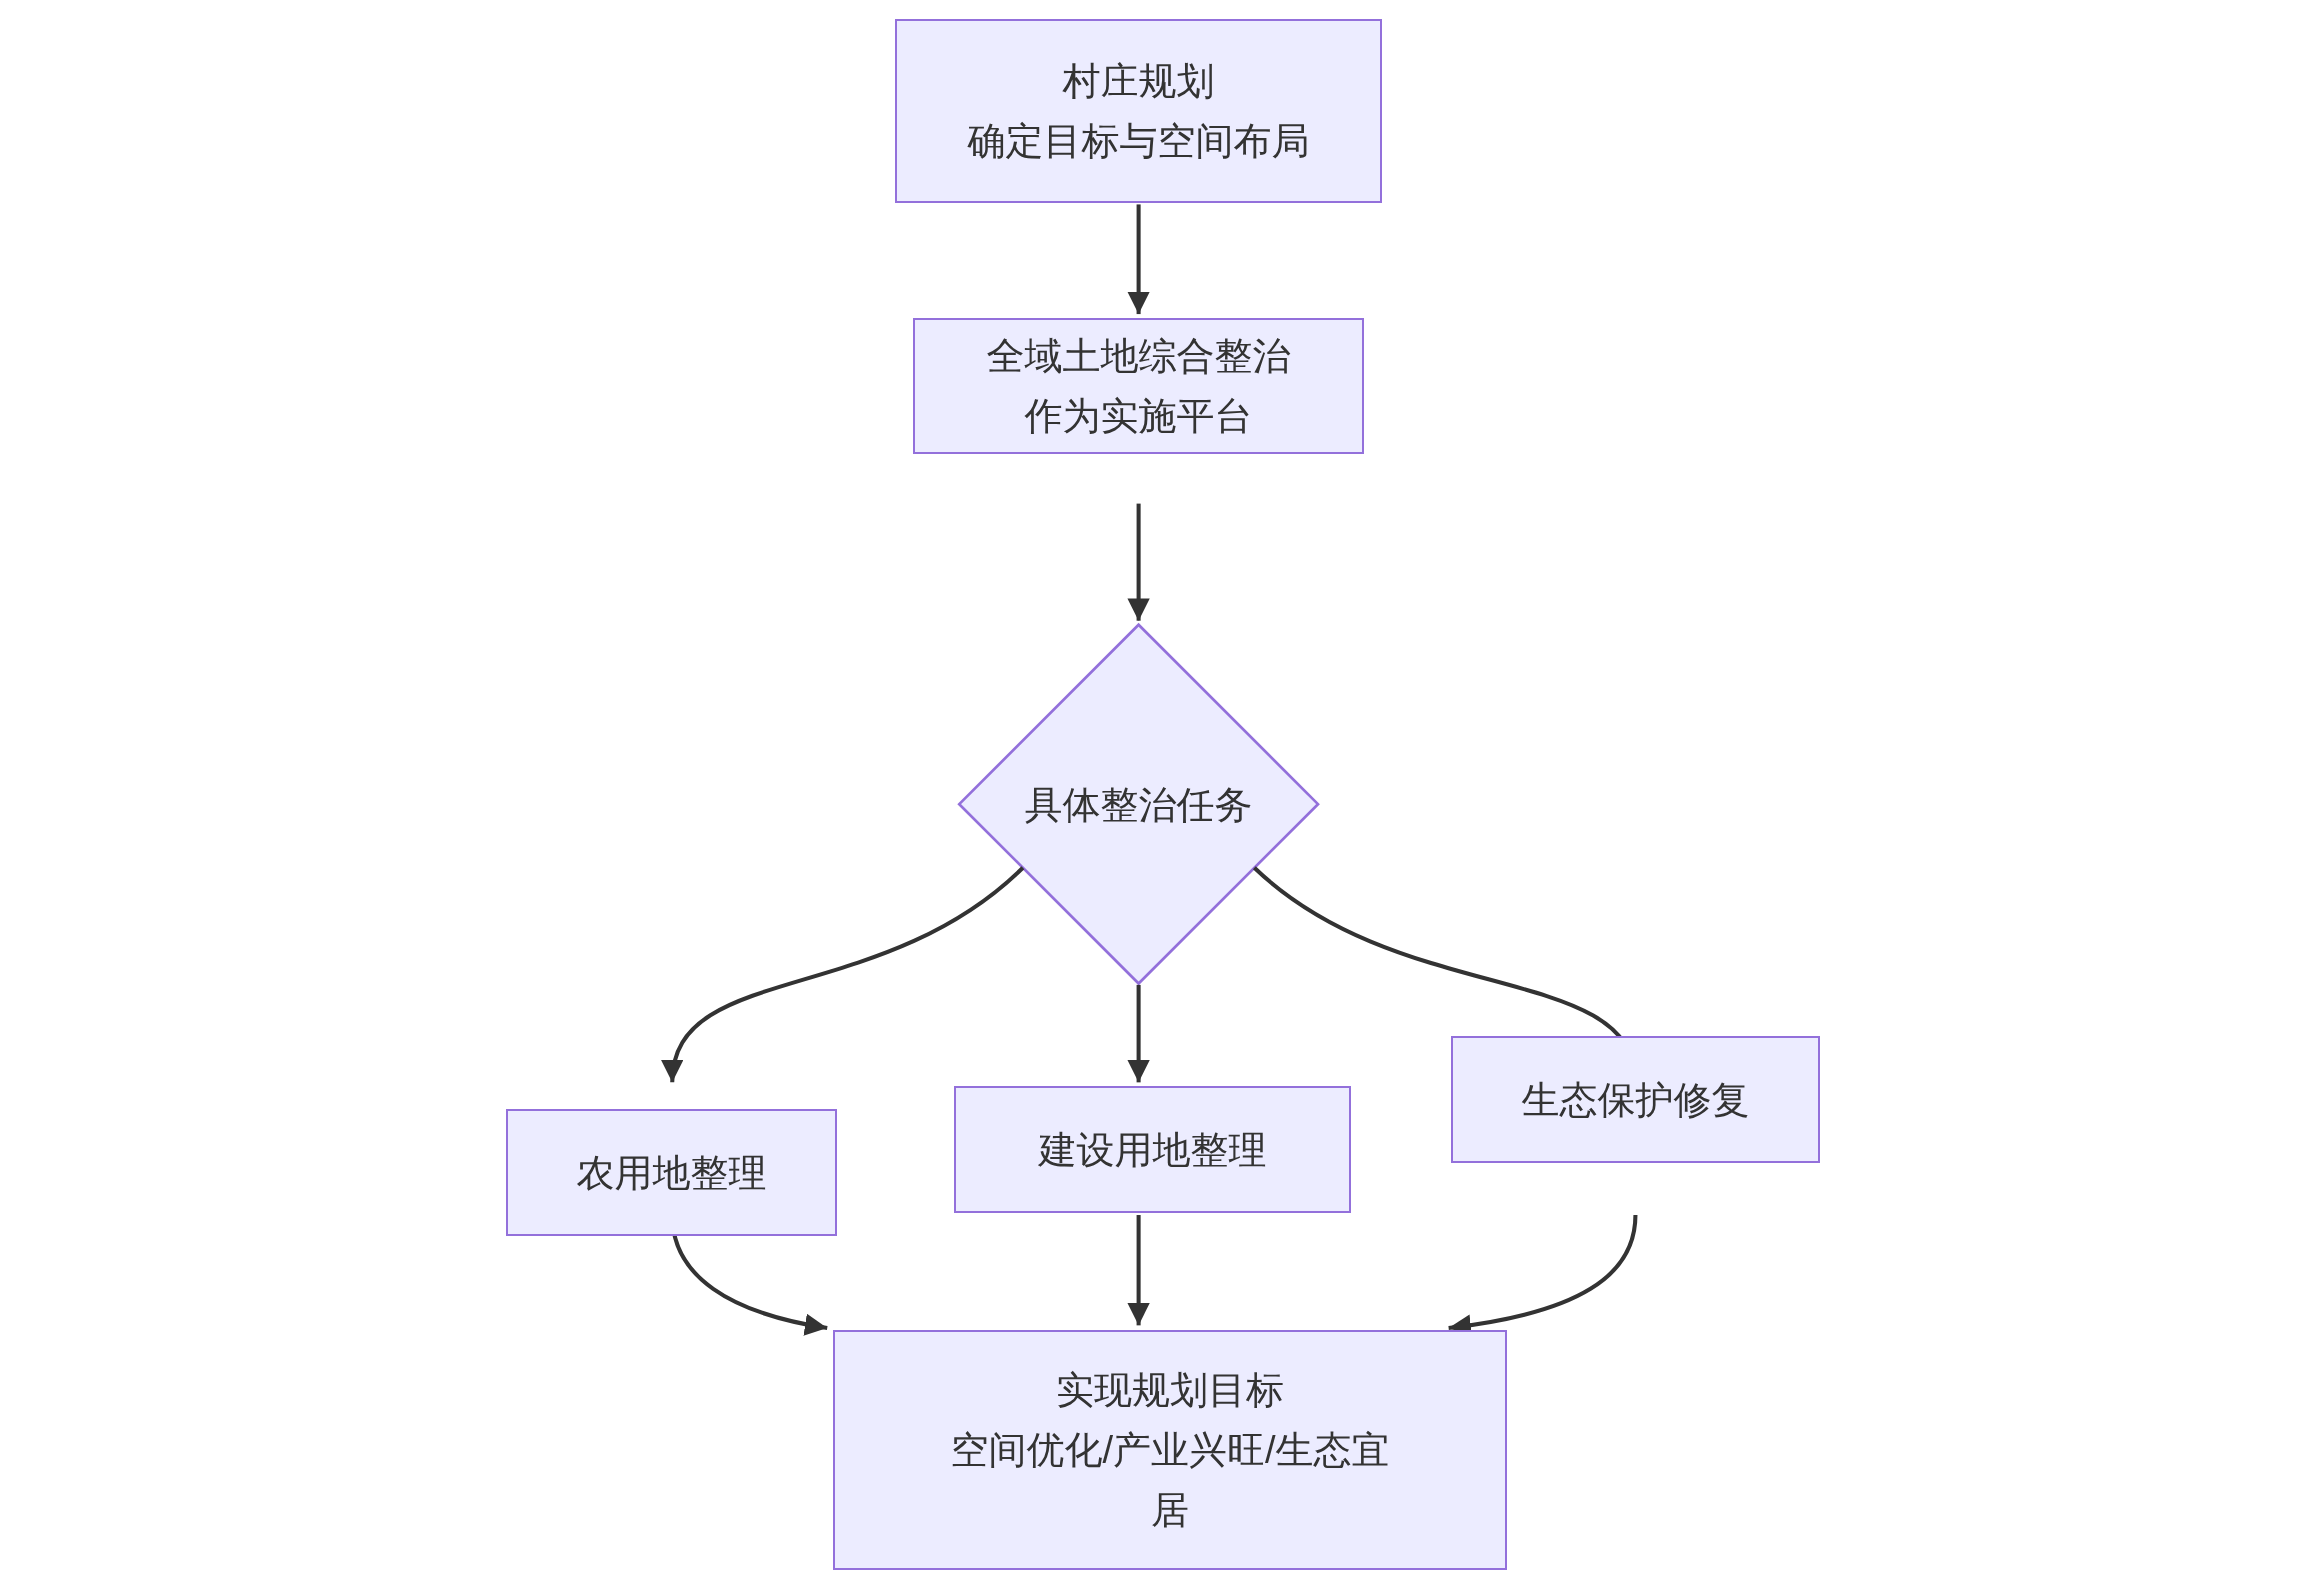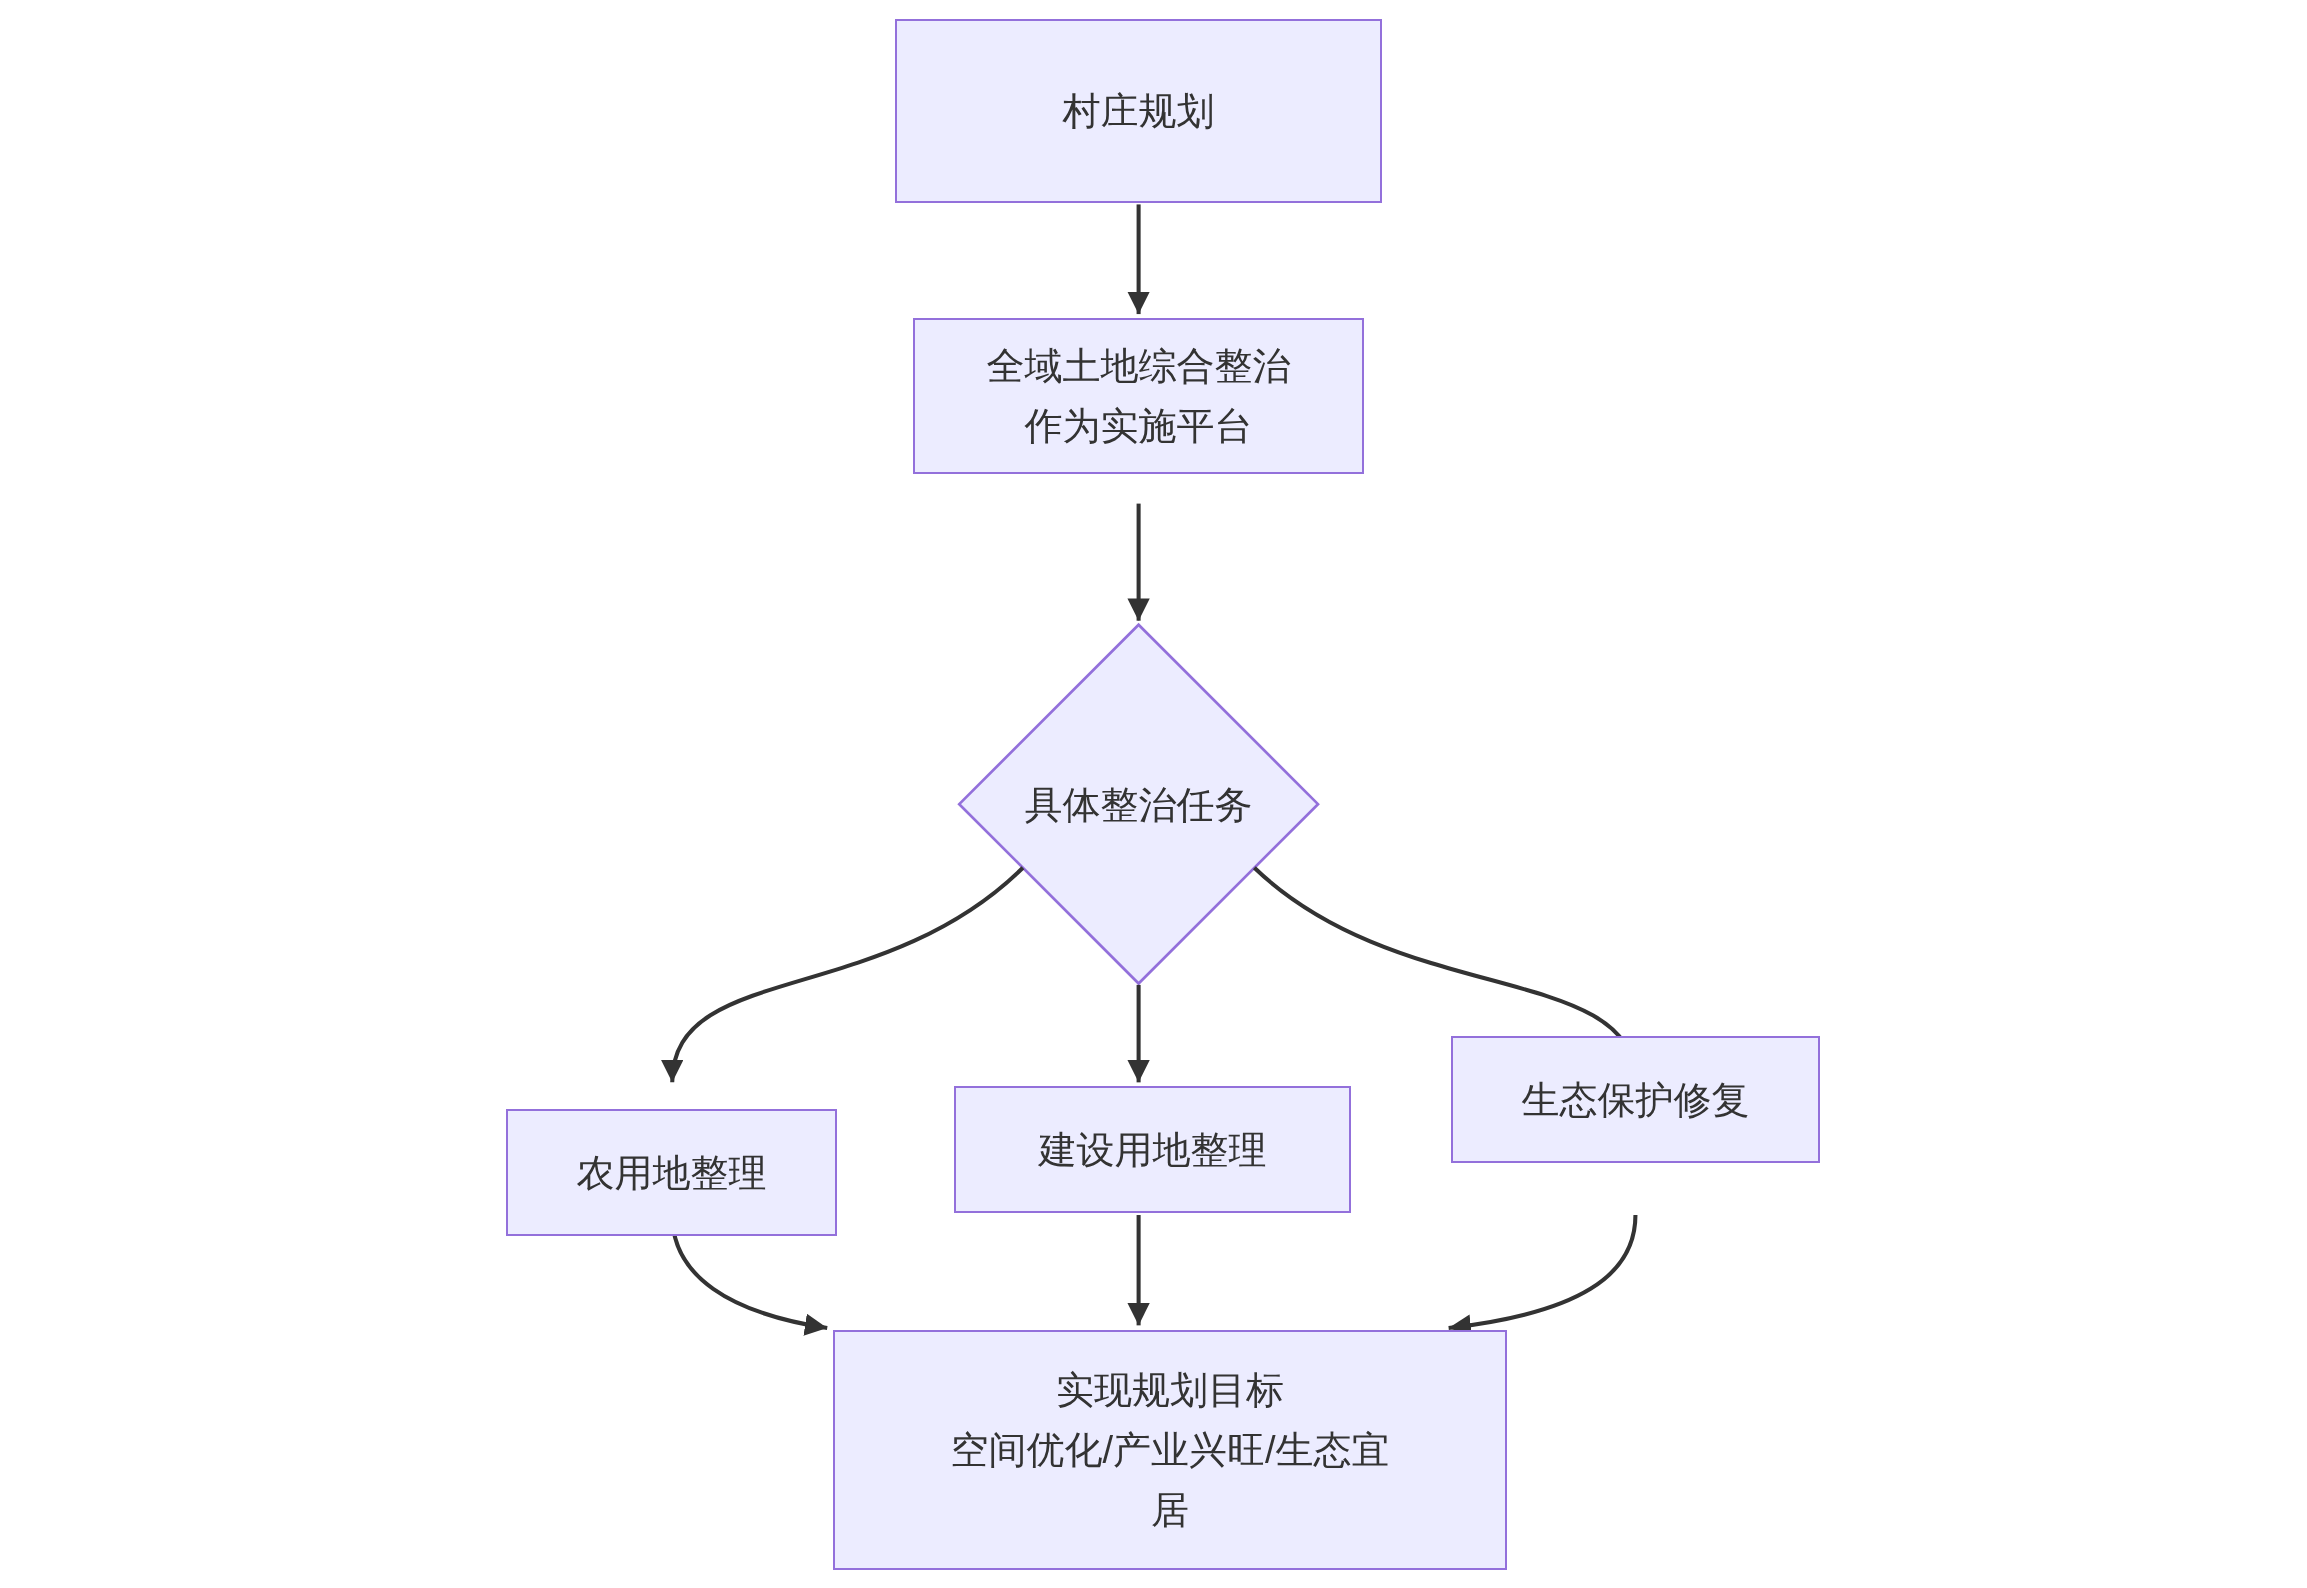--- a/index.html
+++ b/index.html
@@ -35,21 +35,21 @@
     font-size: 38px;
     line-height: 60px;
     z-index: 2;
   }
   .node .line {
     display: block;
     white-space: nowrap;
   }
   
   #node-a { left: 895px; top:   19px; width: 487px; height: 184px; }
-  #node-b { left: 913px; top:  318px; width: 451px; height: 156px; }
+  #node-b { left: 913px; top:  318px; width: 451px; height: 136px; }
   #node-d { left:  506px; top: 1086px; width: 331px; height: 127px; margin-top: 23px; }
   #node-e { left: 954px; top: 1086px; width: 397px; height: 127px; }
   #node-f { left: 1451px; top: 1036px; width: 369px; height: 127px; }
   #node-g { left: 833px; top: 1330px; width: 674px; height: 240px; }
   
   .diamond-label {
     position: absolute;
     left: 959px;
     top: 625px;
     width: 359px;
@@ -85,20 +85,21 @@
       <path d="M 1682 1455 L 1682 1599" marker-end="url(#arrow)"></path>
       <path d="M 1853 1282 C 2070 1490, 2416 1420, 2416 1599" marker-end="url(#arrow)"></path>
       <path d="M 993 1795 C 993 1885, 1078 1940, 1222 1962" marker-end="url(#arrow)"></path>
       <path d="M 1682 1795 L 1682 1958" marker-end="url(#arrow)"></path>
       <path d="M 2416 1795 C 2416 1885, 2331 1940, 2140 1962" marker-end="url(#arrow)"></path>
     </g>
   </svg>
 
   <div class="node" id="node-a">
     <span class="line">村庄规划</span>
+    <span class="line">确定目标与空间布局</span>
   </div>
 
   <div class="node" id="node-b">
     <span class="line">全域土地综合整治</span>
     <span class="line">作为实施平台</span>
   </div>
 
   <div class="diamond-label">
     <span class="line">具体整治任务</span>
   </div>

